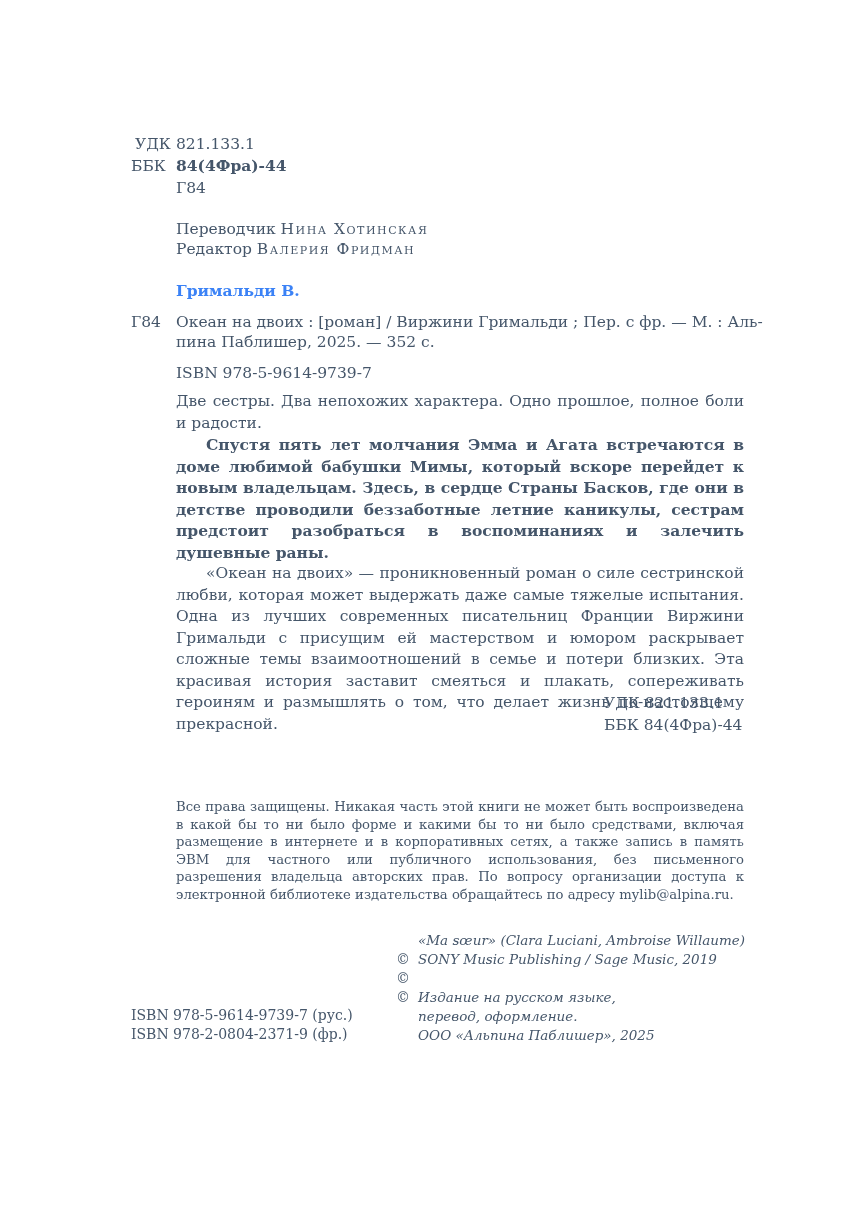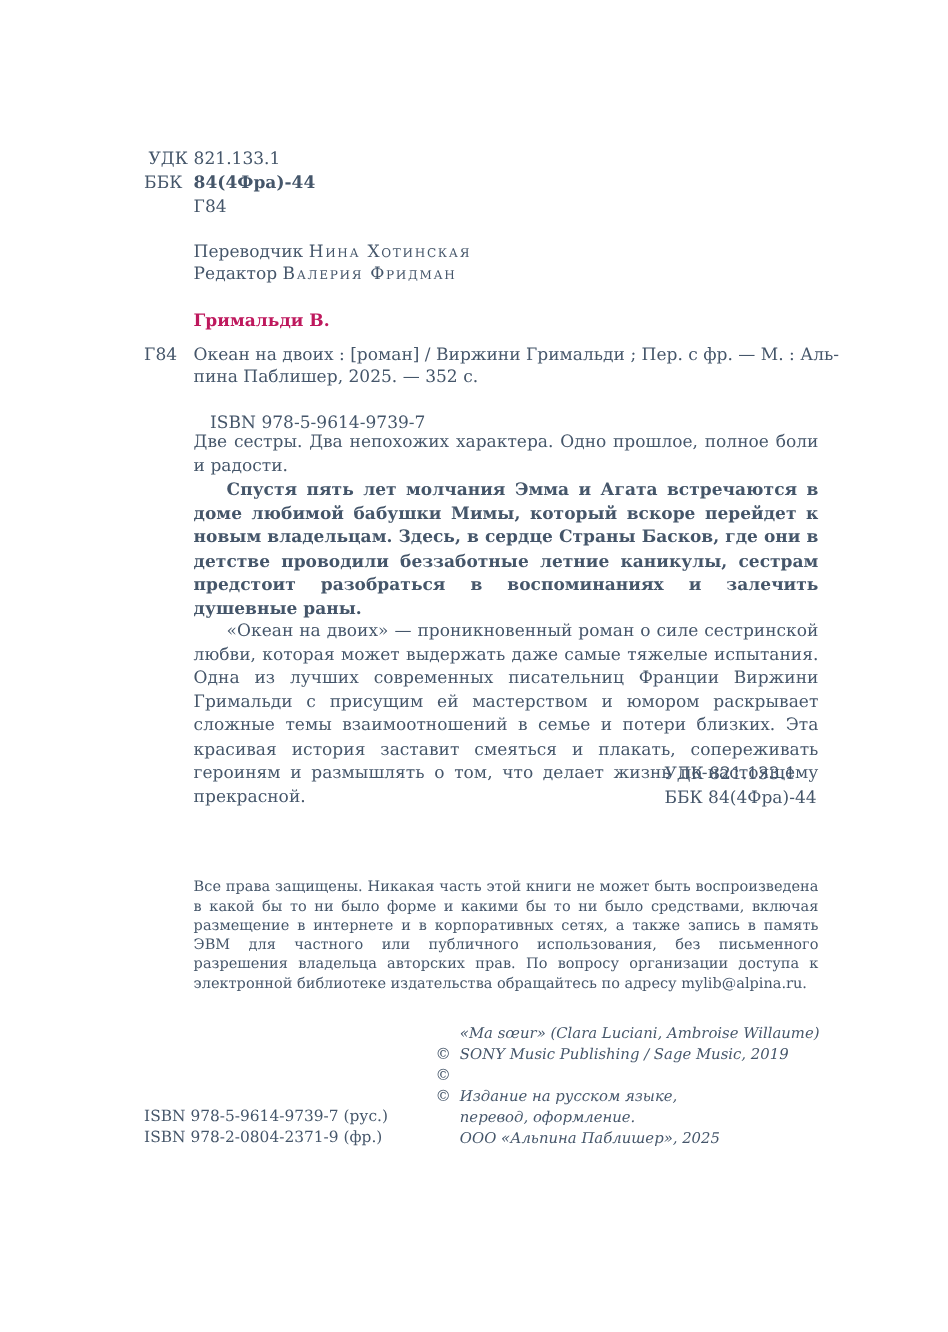--- a/index.html
+++ b/index.html
@@ -4,21 +4,21 @@
   <style>
     html, body { margin: 0; padding: 0; background: #ffffff; }
     body {
       width: 862px; height: 1211px; position: relative; overflow: hidden;
       font-family: "DejaVu Serif", "Liberation Serif", serif;
       color: #45566a;
     }
     .abs { position: absolute; }
     .line { font-size: 15.5px; line-height: 22px; white-space: nowrap; }
     .sc { font-variant: small-caps; letter-spacing: 1.5px; }
-    .bold { font-weight: bold; color: #be185d; }
+    .bold { font-weight: bold; color: #3b82f6; }
     .para { font-size: 15.5px; line-height: 21.5px; text-align: justify; }
     .indent { text-indent: 30px; }
     .small { font-size: 13.2px; line-height: 17.5px; }
     .copy-row { display: flex; align-items: baseline; }
     .copy-sym { width: 22px; flex: none; font-size: 14px; }
   </style>
 </head>
 <body>
 
 <div class="abs line" style="left:135px; top:133px;text-align:right;">УДК</div>
@@ -33,21 +33,21 @@
 </div>
 <div class="abs line" style="left:176px; top:238px;">
   <span>Редактор</span>
   <span class="sc">Валерия Фридман</span>
 </div>
 
 <div class="abs line bold" style="left:176px; top:280px;">Гримальди В.</div>
 <div class="abs line" style="left:131px; top:311px;">Г84</div>
 <div class="abs line" style="left:176px; top:311px;">Океан на двоих : [роман] / Виржини Гримальди ; Пер. с фр. — М. : Аль-</div>
 <div class="abs line" style="left:176px; top:331px;">пина Паблишер, 2025. — 352 с.</div>
-<div class="abs line" style="left:191px; top:362px;margin-top:11px;">ISBN 978-5-9614-9739-7</div>
+<div class="abs line" style="left:176px; top:362px;">ISBN 978-5-9614-9739-7</div>
 
 <div class="abs" style="left:176px; top:391px; width:568px;">
   <p class="para" style="margin:0;">Две сестры. Два непохожих характера. Одно прошлое, полное боли и радости.</p>
   <p class="para indent" style="margin:0;font-weight:bold;">Спустя пять лет молчания Эмма и Агата встречаются в доме любимой бабушки Мимы, который вскоре перейдет к новым владельцам. Здесь, в сердце Страны Басков, где они в детстве проводили беззаботные летние каникулы, сестрам предстоит разобраться в воспоминаниях и залечить душевные раны.</p>
   <p class="para indent" style="margin:0;">«Океан на двоих» — проникновенный роман о силе сестринской любви, которая может выдержать даже самые тяжелые испытания. Одна из лучших современных писательниц Франции Виржини Гримальди с присущим ей мастерством и юмором раскрывает сложные темы взаимоотношений в семье и потери близких. Эта красивая история заставит смеяться и плакать, сопереживать героиням и размышлять о том, что делает жизнь по-настоящему прекрасной.</p>
 </div>
 <div class="abs line" style="left:604px; top:692px;">УДК 821.133.1</div>
 <div class="abs line" style="left:604px; top:714px;">ББК 84(4Фра)-44</div>
 
 <div class="abs small" style="left:176px; top:798px; width:568px; text-align:justify;">Все права защищены. Никакая часть этой книги не может быть воспроизведена в какой бы то ни было форме и какими бы то ни было средствами, включая размещение в интернете и в корпоративных сетях, а также запись в память ЭВМ для частного или публичного использования, без письменного разрешения владельца авторских прав. По вопросу организации доступа к электронной библиотеке издательства обращайтесь по адресу mylib@alpina.ru.</div>

